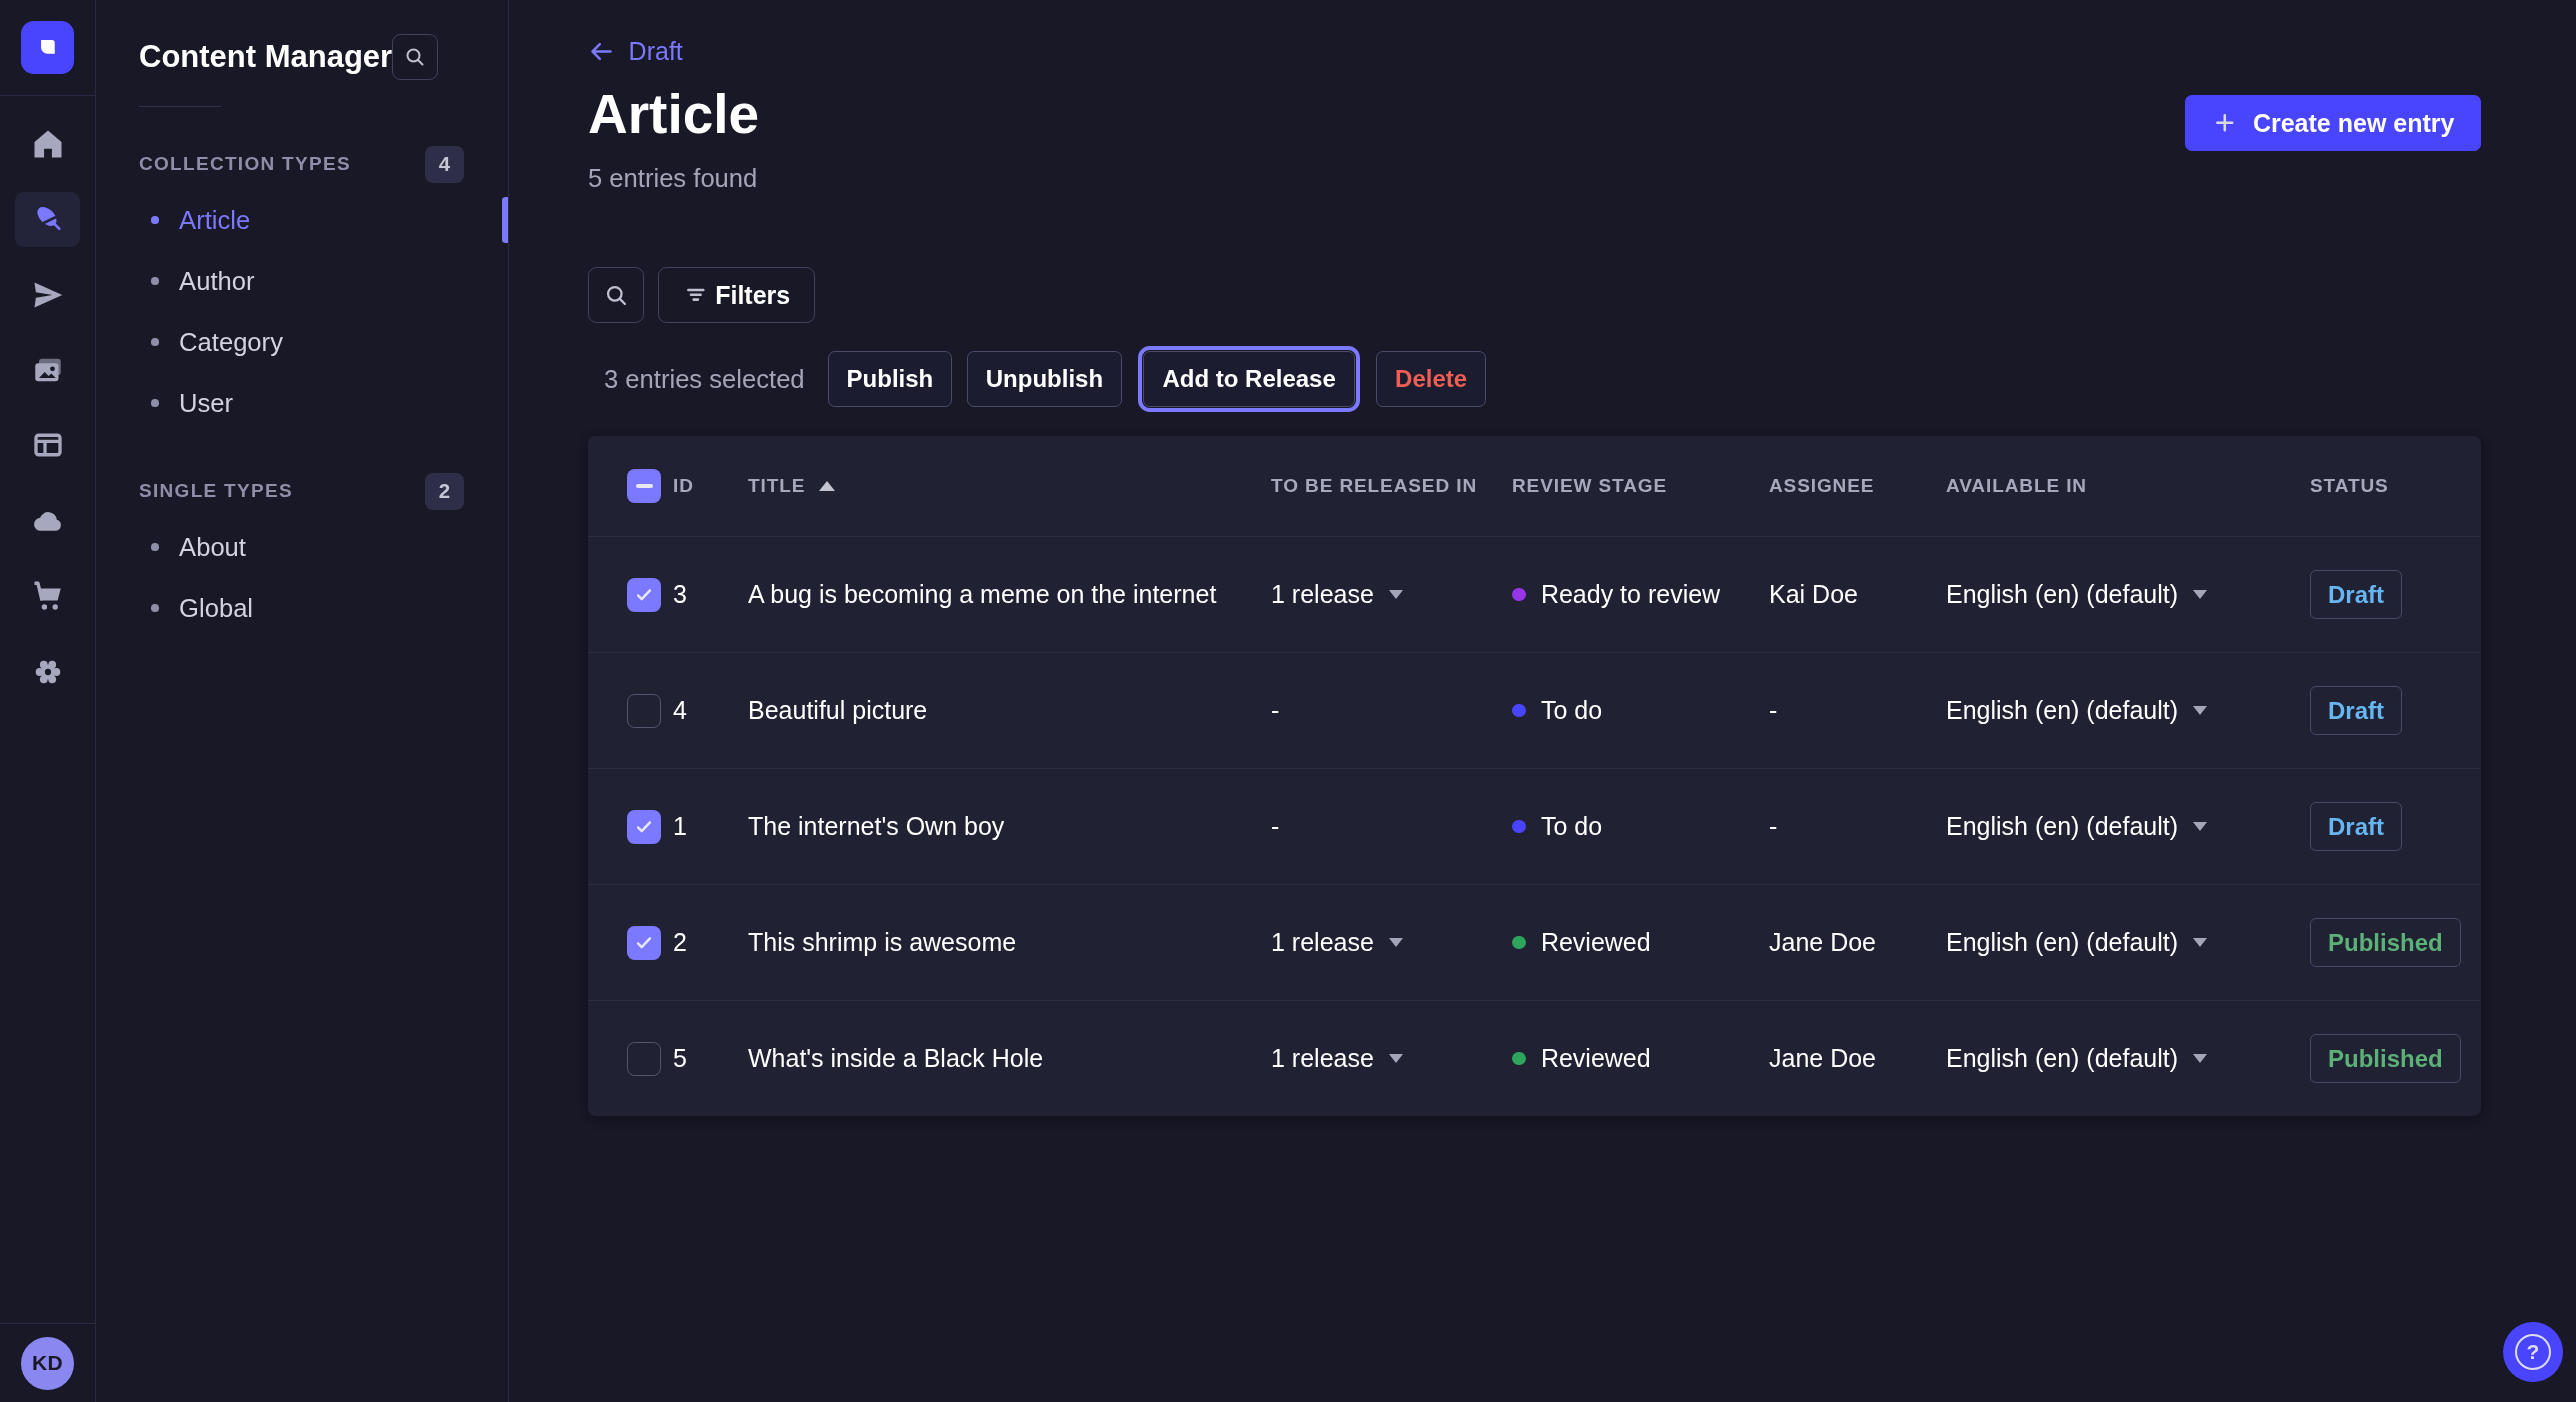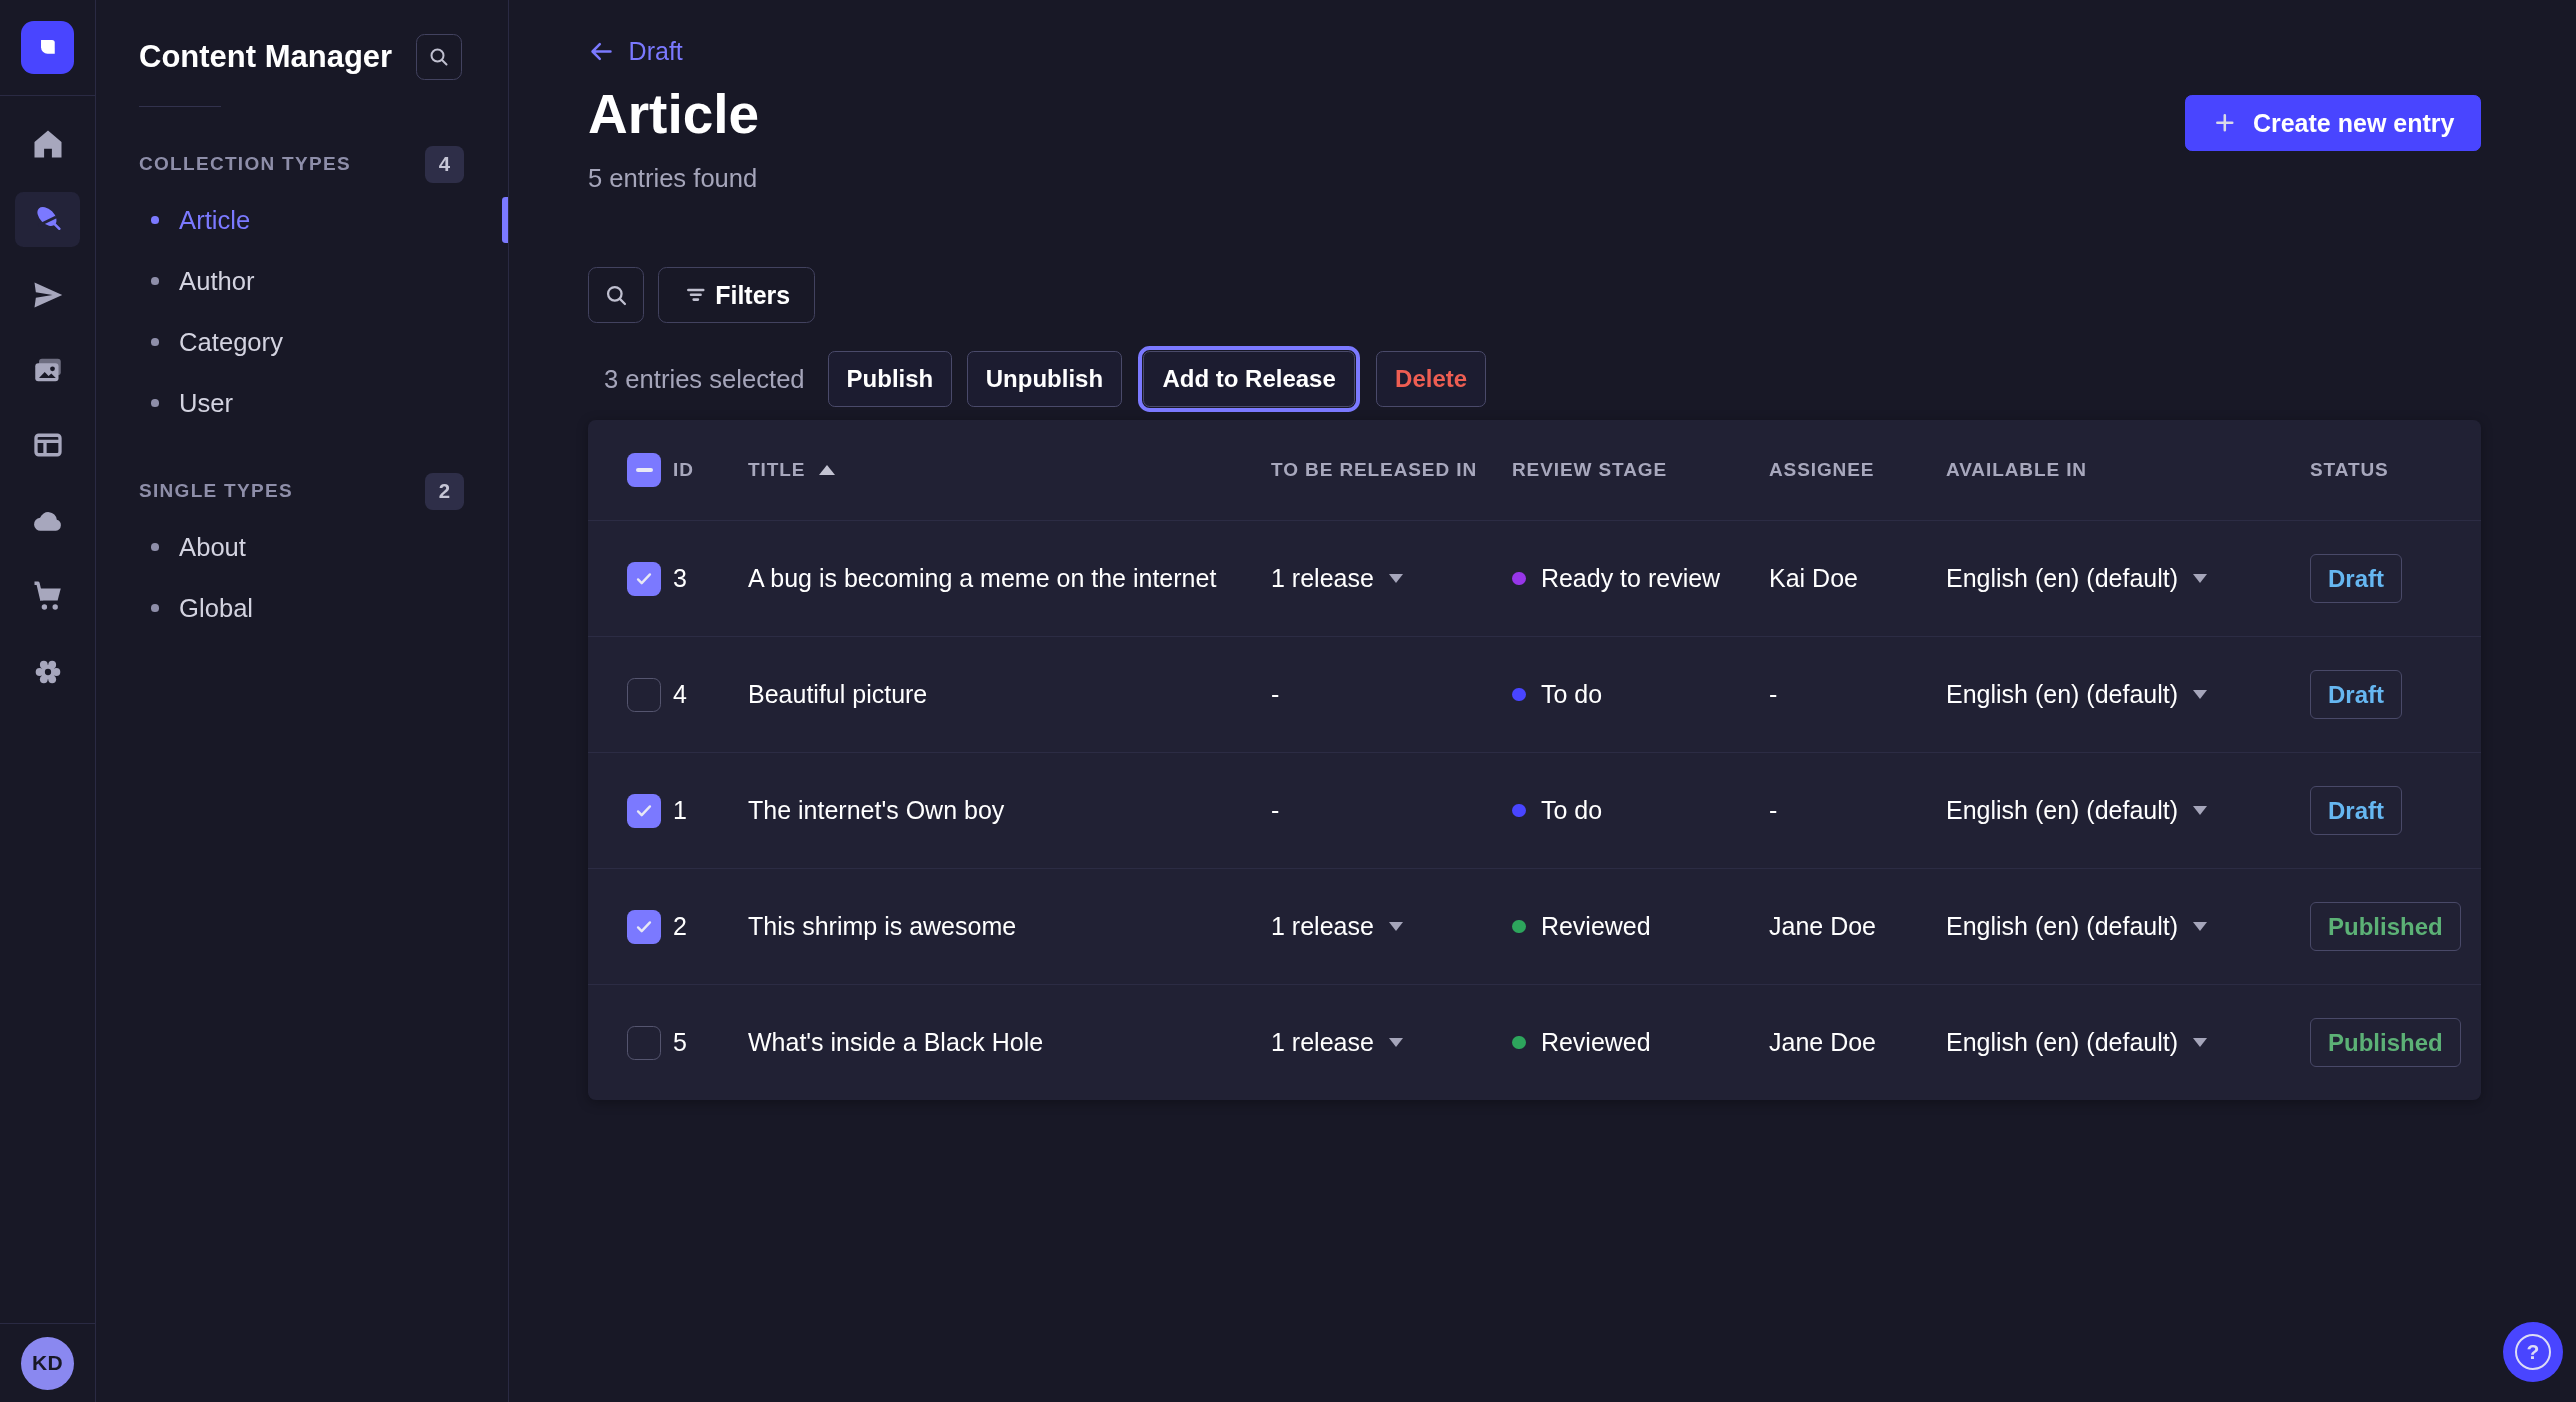--- a/index.html
+++ b/index.html
@@ -13,21 +13,21 @@
   .rail-logo svg{width:31px;height:31px;}
   .rail-icons{display:flex;flex-direction:column;gap:20.4px;margin-top:20.4px;align-items:center;}
   .rail-item{width:65px;height:55px;border:none;background:transparent;border-radius:8.5px;display:flex;align-items:center;justify-content:center;color:#a7a7bd;cursor:pointer;}
   .rail-item svg{width:36px;height:36px;}
   .rail-item.active{background:#232339;color:#7b79ff;}
   .rail-user{position:absolute;bottom:0;left:0;width:100%;height:78px;border-top:0.9px solid #2a2a43;display:flex;align-items:center;justify-content:center;}
   .avatar{width:53px;height:53px;border-radius:50%;background:#8a88f0;color:#181826;font-size:21px;font-weight:700;display:flex;align-items:center;justify-content:center;letter-spacing:0.4px;cursor:pointer;}
 
   
   .subnav{position:absolute;left:96px;top:0;width:412px;height:100%;background:#181826;border-right:0.9px solid #2a2a43;}
-  .subnav-head{display:flex;align-items:center;justify-content:space-between;padding:34px 46px 0 43px;}
+  .subnav-head{display:flex;align-items:center;padding:34px 46px 0 43px;}
   .subnav-head h2{margin:0;font-size:31px;font-weight:700;color:#ffffff;}
   .icon-btn{background:transparent;border:0.9px solid #42425f;border-radius:8.5px;color:#c0c0d0;display:flex;align-items:center;justify-content:center;cursor:pointer;}
   .subnav-search{width:46px;height:46px;}
   .subnav-search svg{width:24px;height:24px;}
   .subnav-divider{margin:25.6px 0 0 43px;width:82px;border-top:1.7px solid #32324d;}
   .section{margin-top:32px;}
   .section-head{display:flex;align-items:center;justify-content:space-between;padding:0 44px 0 43px;height:51px;}
   .section-label{font-size:19px;font-weight:700;letter-spacing:1.3px;color:#8e8ea9;}
   .section-badge{min-width:39px;height:37px;padding:0 8.5px;border-radius:7.7px;background:#2e2e48;color:#c5c5d5;font-size:20.4px;font-weight:600;display:flex;align-items:center;justify-content:center;box-sizing:border-box;}
   .type-item{position:relative;height:61px;display:flex;align-items:center;padding-left:55px;cursor:pointer;}
@@ -58,21 +58,21 @@
   .chev{display:inline-block;width:0;height:0;border-left:7.7px solid transparent;border-right:7.7px solid transparent;border-top:9.4px solid #a5a5ba;}
   .tri-up{display:inline-block;width:0;height:0;border-left:8.5px solid transparent;border-right:8.5px solid transparent;border-bottom:10.2px solid #c3c3d2;}
 
   .selection-bar{position:absolute;top:349px;left:79px;height:60px;display:flex;align-items:center;gap:14.5px;}
   .selection-text{font-size:25.6px;color:#a5a5ba;margin-right:8.5px;margin-left:16px;}
   .sel-btn{height:56px;padding:0 18px;background:#1c1c30;border:0.9px solid #4a4a6a;border-radius:6.8px;color:#ffffff;font-size:24px;font-weight:600;font-family:inherit;cursor:pointer;}
   .sel-btn.ring{outline:4.3px solid #7b79ff;outline-offset:1.7px;margin:0 6.8px;}
   .sel-btn.danger{color:#ee5e52;}
 
   
-  .table-card{position:absolute;left:79px;top:420px;width:1893px;background:#212134;border-radius:7.7px;box-shadow:0 2.6px 12px rgba(0,0,0,.3);overflow:hidden;}
+  .table-card{position:absolute;left:79px;top:436px;width:1893px;background:#212134;border-radius:7.7px;box-shadow:0 2.6px 12px rgba(0,0,0,.3);overflow:hidden;}
   .t-row{display:grid;grid-template-columns:85px 75px 523px 241px 257px 177px 364px 170px;align-items:center;height:115px;border-top:0.9px solid #2c2c44;}
   .t-head{height:100px;border-top:none;}
   .cell{padding-right:17px;font-size:25px;color:#ffffff;white-space:nowrap;overflow:hidden;display:flex;align-items:center;}
   .h-cell{font-size:19px;font-weight:700;letter-spacing:0.9px;color:#a8a8bd;gap:13.6px;}
   .cb{width:34px;height:34px;border-radius:7.7px;margin-left:39px;box-sizing:border-box;display:flex;align-items:center;justify-content:center;cursor:pointer;flex:0 0 auto;}
   .cb.checked,.cb.ind{background:#7b79ff;}
   .cb.un{border:1.7px solid #55556f;}
   .cb svg{width:22px;height:22px;}
   .cb .dash{width:17px;height:4.3px;border-radius:2.6px;background:#e8e8f5;}
   .dot{width:13.6px;height:13.6px;border-radius:50%;margin-right:15.3px;flex:0 0 auto;}

